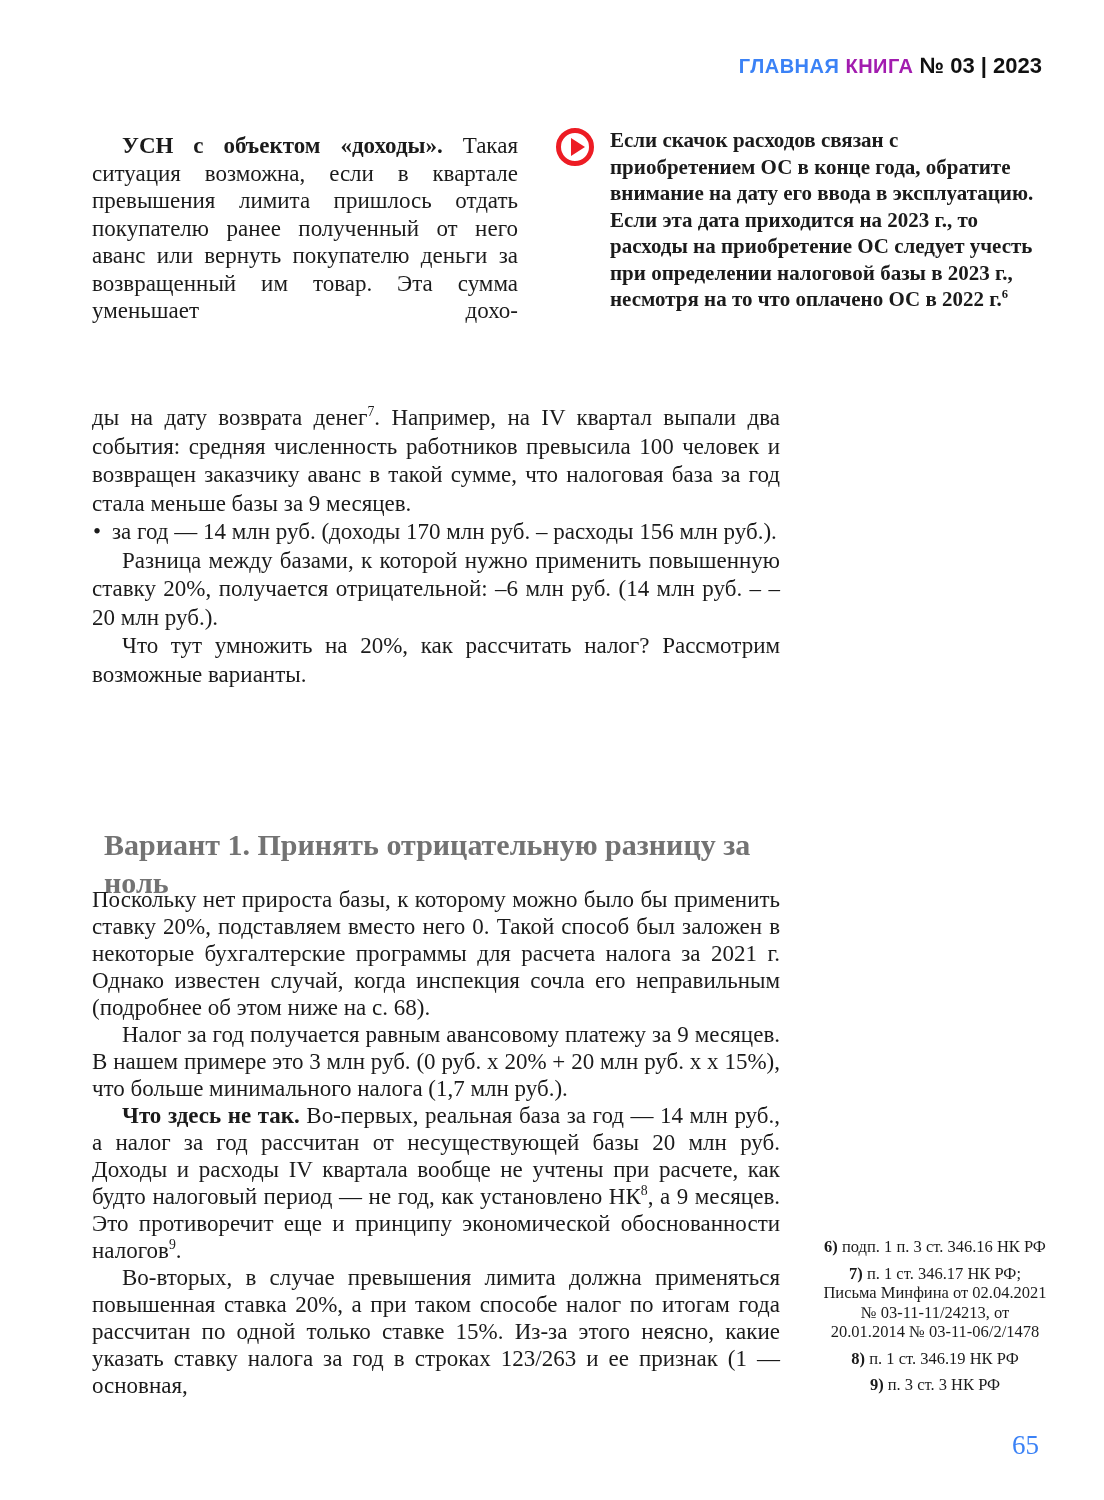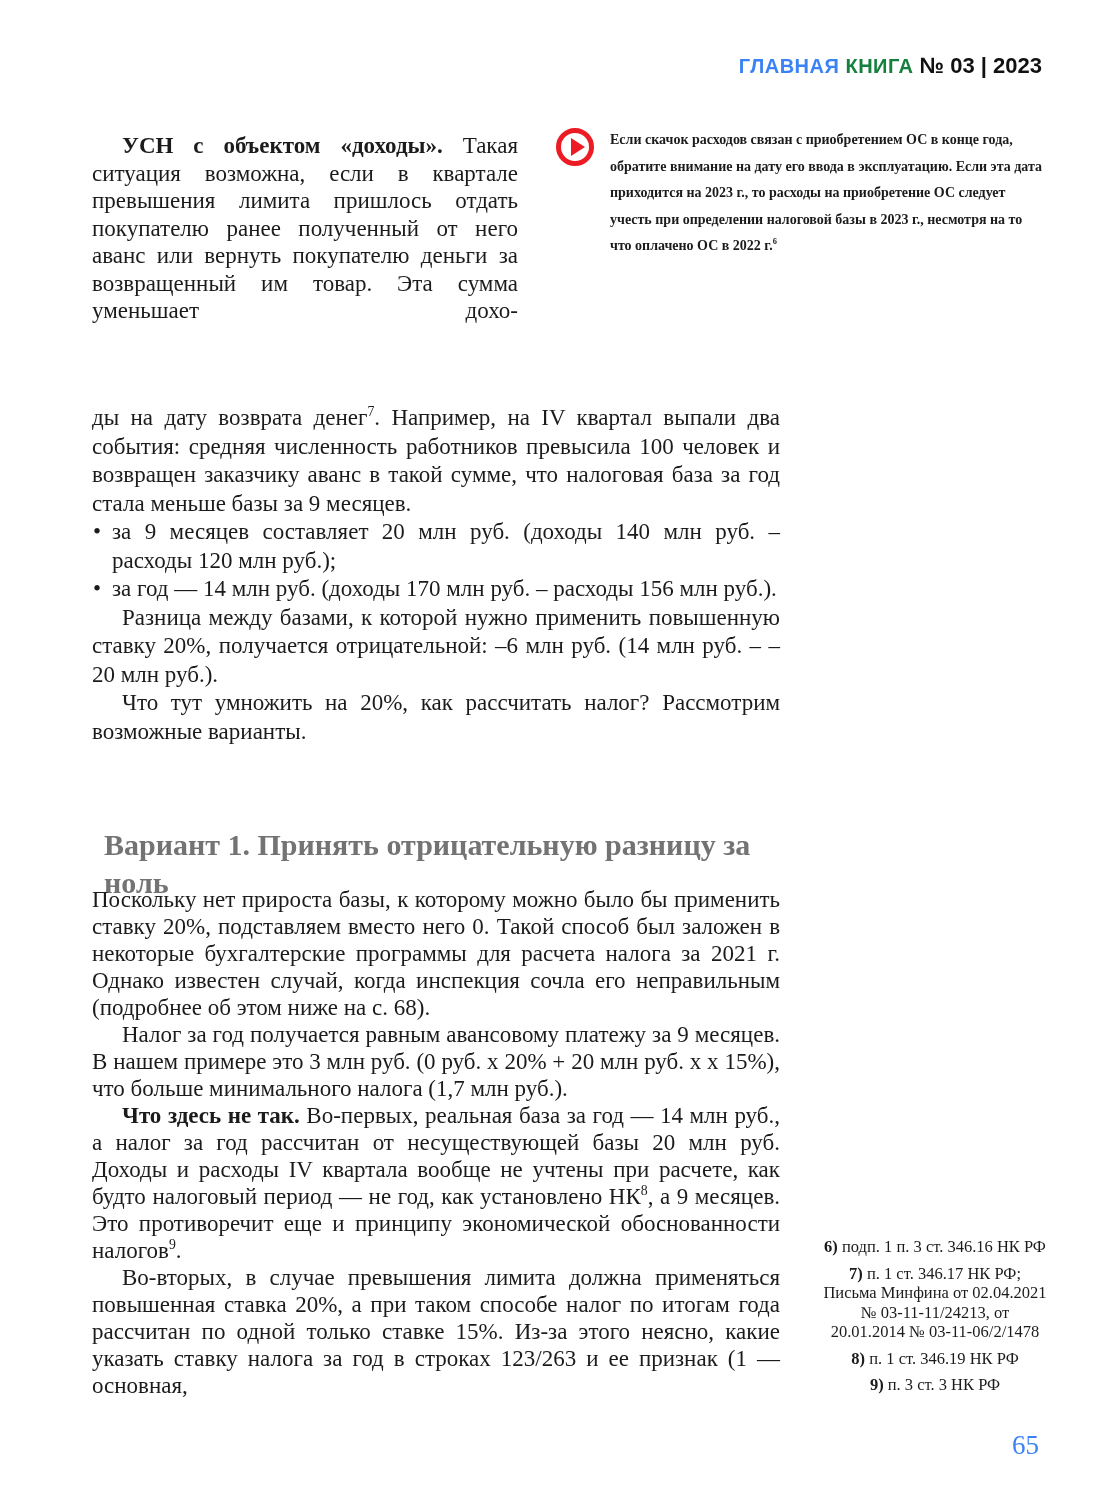--- a/index.html
+++ b/index.html
@@ -40,21 +40,21 @@
     background:#fff;
   }
   .tip-icon .tri{
     position:absolute;left:10px;top:5px;width:0;height:0;
     border-top:9px solid transparent;border-bottom:9px solid transparent;
     border-left:14px solid;
   }
   .tip-content{margin-left:54px;}
   .tip-title{font-size:23px;font-weight:bold;margin:0 0 9px 0;line-height:26px;}
   .tip-body{
-    font-size:14px;font-weight:bold;line-height:26.5px;
+    font-size:21px;font-weight:bold;line-height:26.5px;
     width:434px;text-align:left;margin:0;
   }
   
   .main-flow{
     position:absolute;left:92px;top:404px;width:688px;
     font-size:23px;line-height:28.5px;text-align:justify;
   }
   .main-flow p{margin:0;}
   .bullet{position:relative;padding-left:20px;}
   .bullet::before{content:"\2022";position:absolute;left:1px;top:0;}
@@ -84,41 +84,40 @@
   }
 </style>
 </head>
 <body>
 
 <div class="page">
 
   <div class="header">
     <span class="brand-main">ГЛАВНАЯ</span>
     <span> </span>
-    <span class="brand-accent" id="brand-accent" style="color: #15803d;">КНИГА</span>
+    <span class="brand-accent" id="brand-accent" style="color: #a21caf;">КНИГА</span>
     <span> </span>
     <span class="issue">№ 03 | 2023</span>
   </div>
 
   <div class="col-left">
     <p class="indent cont-end"><b>УСН с объектом «доходы». </b><span>Такая ситуация возможна, если в квартале превышения лимита пришлось отдать покупателю ранее полученный от него аванс или вернуть покупателю деньги за возвращенный им товар. Эта сумма уменьшает дохо-</span></p>
   </div>
 
   <div class="tip">
     <span class="tip-icon" id="tip-icon" style="border-color: rgb(237, 28, 36);">
       <span class="tri" id="tip-tri" style="border-left-color: rgb(237, 28, 36);"></span>
     </span>
     <div class="tip-content">
       <p class="tip-body"><span>Если скачок расходов связан с приобретением ОС в конце года, обратите внимание на дату его ввода в эксплуатацию. Если эта дата приходится на 2023 г., то расходы на приобретение ОС следует учесть при определении налоговой базы в 2023 г., несмотря на то что оплачено ОС в 2022 г.</span><sup>6</sup></p>
     </div>
   </div>
 
   <div class="main-flow">
     <p><span>ды на дату возврата денег</span><sup>7</sup><span>. Например, на IV квартал выпали два события: средняя численность работников превысила 100 человек и возвращен заказчику аванс в такой сумме, что налоговая база за год стала меньше базы за 9 месяцев.</span></p>
-    <div class="bullet"><span>за 9 месяцев составляет 20 млн руб. (доходы 140 млн руб. – расходы 120 млн руб.);</span></div>
     <div class="bullet"><span>за год — 14 млн руб. (доходы 170 млн руб. – расходы 156 млн руб.).</span></div>
     <p class="indent"><span>Разница между базами, к которой нужно применить повышенную ставку 20%, получается отрицательной: –6 млн руб. (14 млн руб. – – 20 млн руб.).</span></p>
     <p class="indent"><span>Что тут умножить на 20%, как рассчитать налог? Рассмотрим возможные варианты.</span></p>
   </div>
 
   <h2 class="section-heading">Вариант 1. Принять отрицательную разницу за ноль</h2>
 
   <div class="section-body">
     <p><span>Поскольку нет прироста базы, к которому можно было бы применить ставку 20%, подставляем вместо него 0. Такой способ был заложен в некоторые бухгалтерские программы для расчета налога за 2021 г. Однако известен случай, когда инспекция сочла его неправильным (подробнее об этом ниже на с. 68).</span></p>
     <p class="indent"><span>Налог за год получается равным авансовому платежу за 9 месяцев. В нашем примере это 3 млн руб. (0 руб. х 20% + 20 млн руб. х х 15%), что больше минимального налога (1,7 млн руб.).</span></p>

